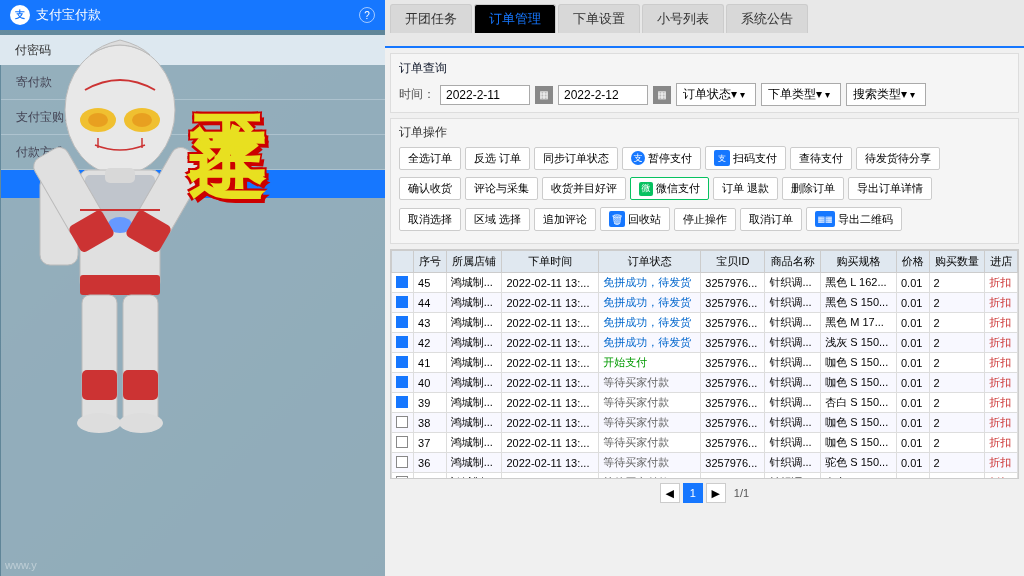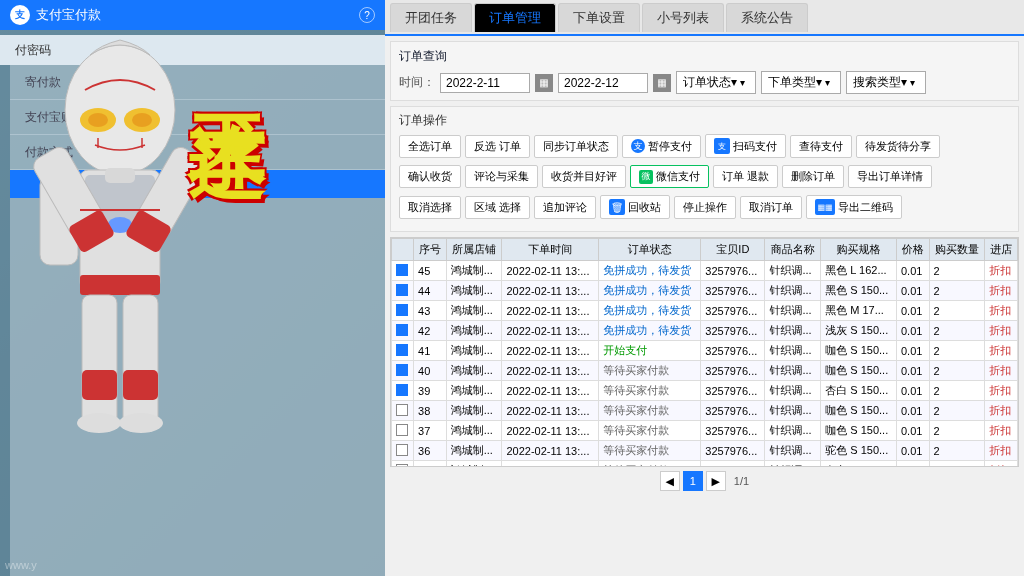--- a/index.html
+++ b/index.html
@@ -72,21 +72,21 @@
       align-items: center;
       padding: 0 15px;
       z-index: 5;
       font-size: 12px;
       color: #333;
     }
 
     
     .left-content {
       position: absolute;
-      top: 65px; left: 10px;
+      top: 65px; left: 1px;
       width: 385px;
       height: 511px;
       background: rgba(180,200,210,0.6);
       z-index: 2;
     }
 
     .left-row {
       height: 35px;
       border-bottom: 1px solid rgba(200,215,225,0.5);
       display: flex;
@@ -126,25 +126,25 @@
       position: absolute;
       left: 385px; top: 0;
       width: 639px;
       height: 576px;
       background: #f0f0f0;
       z-index: 3;
     }
 
     
     .tabs-bar {
-      height: 36px;
+      height: 48px;
       background: #e8e8e8;
       display: flex;
-      align-items: center;
-      padding: 12px 5px;
+      align-items: flex-start;
+      padding: 4px 5px;
       border-bottom: 2px solid #1677ff;
     }
 
     .tab {
       padding: 5px 14px;
       font-size: 13px;
       cursor: pointer;
       border-radius: 3px 3px 0 0;
       margin-right: 2px;
       background: #d8d8d8;

